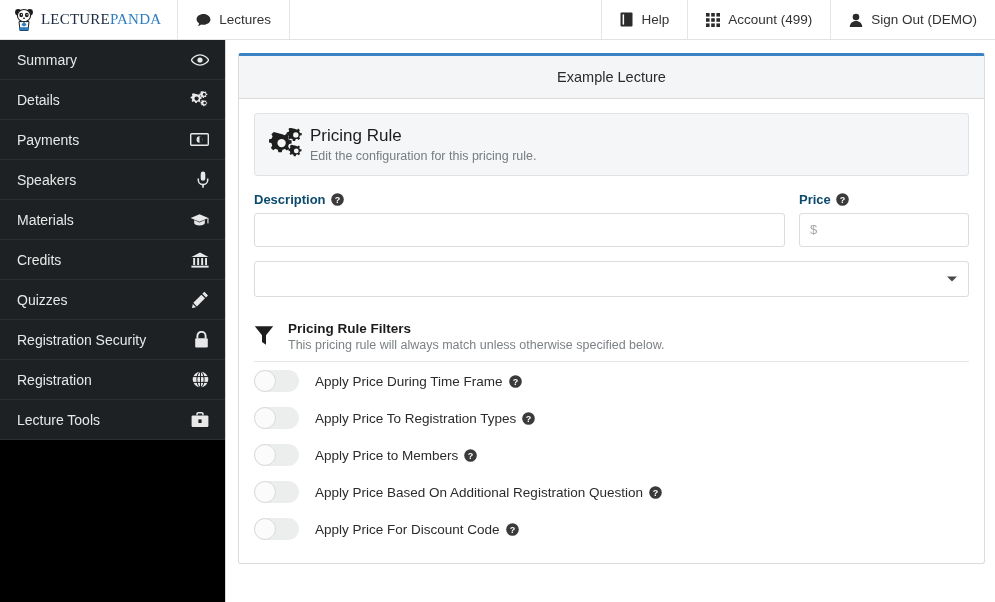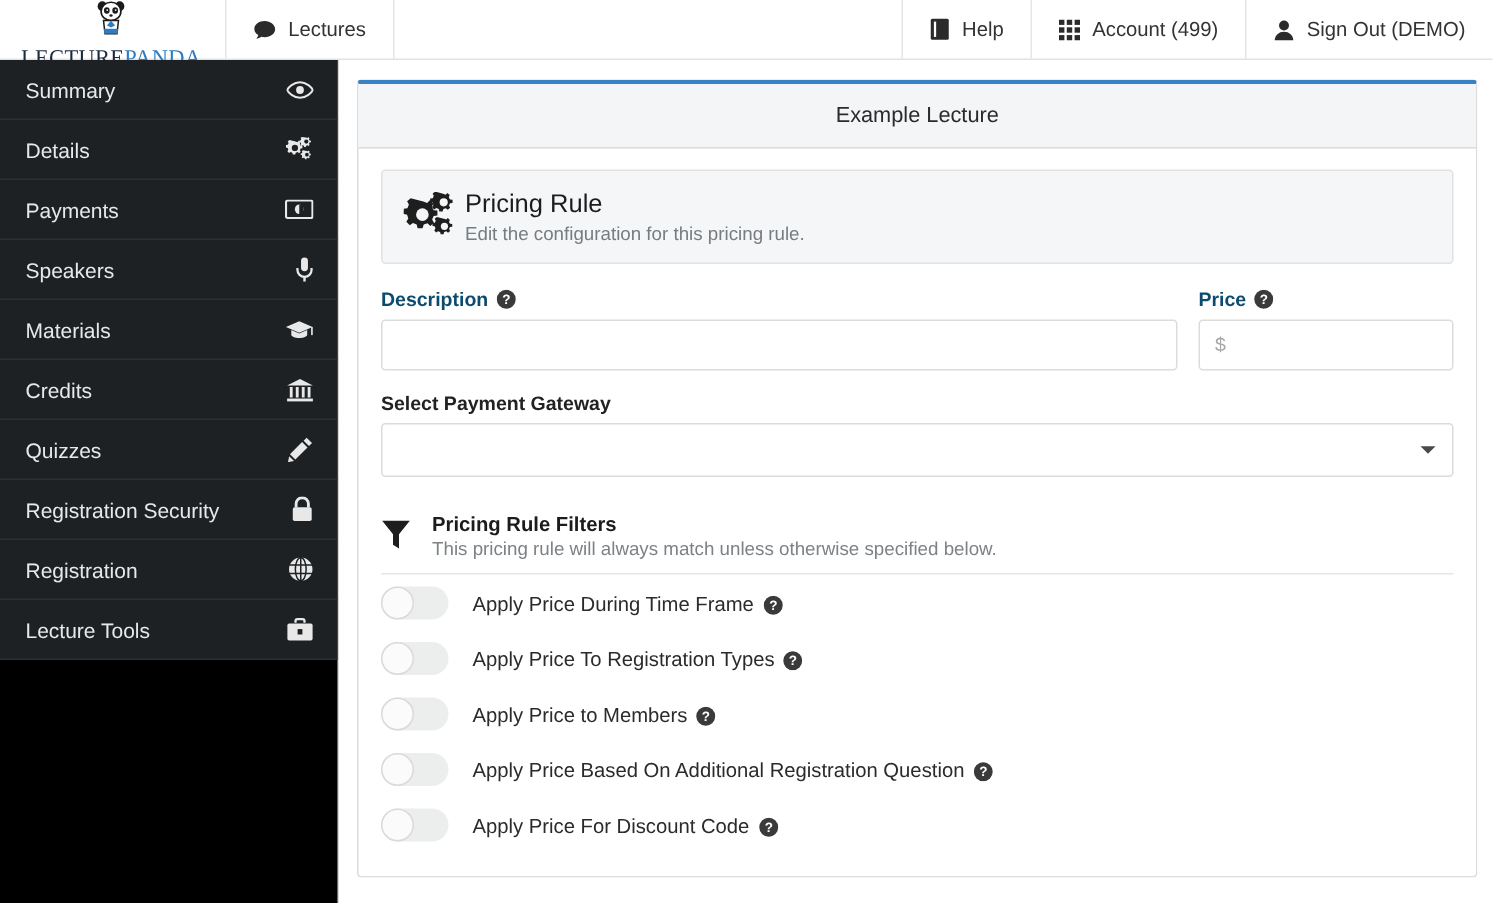--- a/index.html
+++ b/index.html
@@ -22,21 +22,20 @@
     align-items: stretch;
   }
   .brand {
     display: flex;
     align-items: center;
     gap: 7px;
     padding: 0 16px 0 14px;
     border-right: 1px solid #e5e5e5;
     height: 39px;
     cursor: pointer;
-    flex-direction: column;
   }
   .brand-text {
     font-family: "Liberation Serif", serif;
     font-size: 15px;
     letter-spacing: .2px;
     white-space: nowrap;
   }
   .brand-text .w1 { color: #1b2a41; font-weight: 400; }
   .brand-text .w2 { color: #2e7dc1; font-weight: 400; }
   .panda-logo { width: 20px; height: 24px; display: block; }
@@ -206,21 +205,21 @@
     top: 0px; left: 0px;
     width: 22px; height: 22px;
     border-radius: 50%;
     background: #fbfbfb;
     border: 1px solid #dadada;
   }
   .toggle-label {
     font-size: 13.5px;
     color: #2b2b2b;
     display: flex;
-    align-items: flex-end;
+    align-items: center;
     gap: 6px;
     white-space: nowrap;
   }
 </style>
 </head>
 <body>
 
 <div class="topnav">
 
   <div class="brand">
@@ -471,21 +470,20 @@
                 <text x="6.5" y="9.6" font-size="9" font-family="Liberation Sans, sans-serif" font-weight="bold" fill="#ffffff" text-anchor="middle">?</text>
               </svg>
             </span>
           </div>
           <input class="tinput" type="text" value="" placeholder="$" style="">
         </div>
 
       </div>
 
       <div class="gw-block">
-        <div class="gw-label">Select Payment Gateway</div>
         <div class="select-box">
           <span class="caret"></span>
         </div>
       </div>
 
       <div class="filters-head">
         <span class="fico">
           <svg width="20" height="22" viewBox="0 0 20 22">
             <path d="M0.8 1.2h18.4L12 10.2v9.5l-4 -2.6v-6.9z" fill="#1e1e1e"></path>
           </svg>

